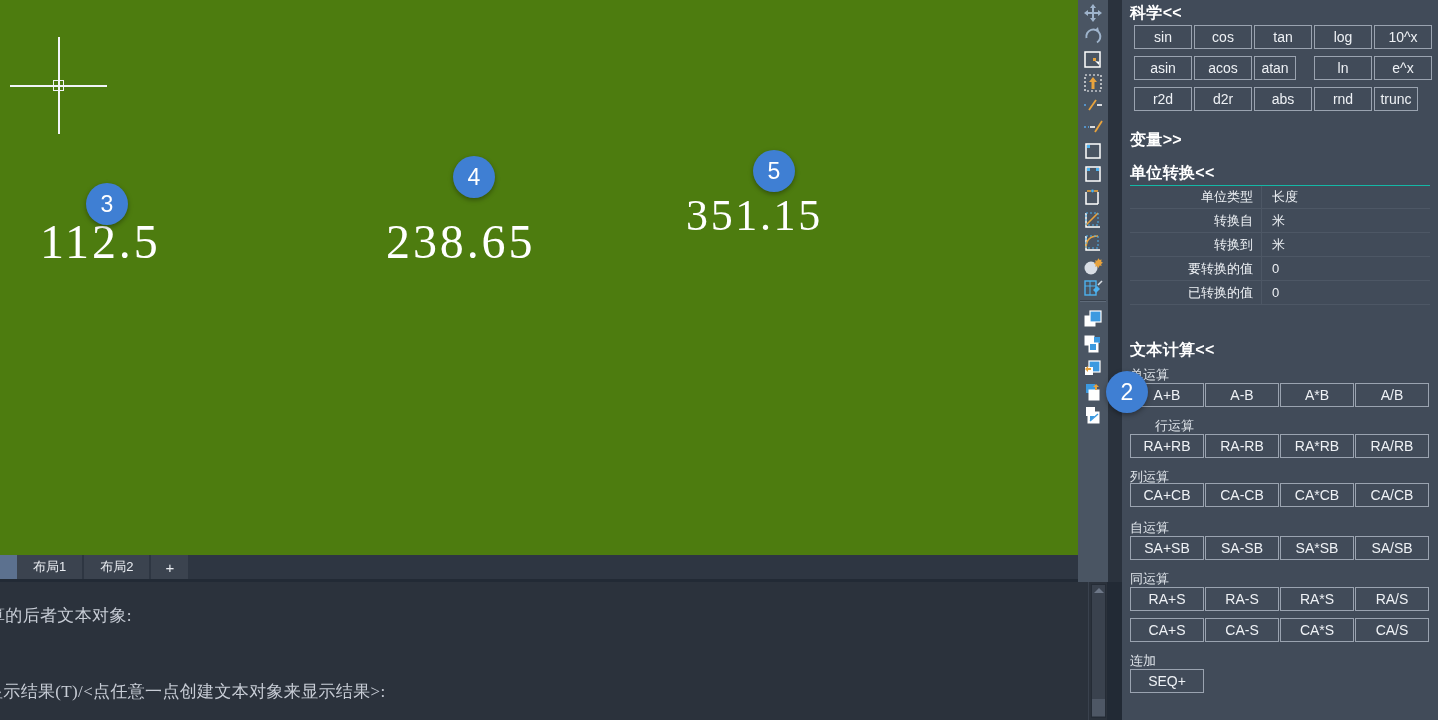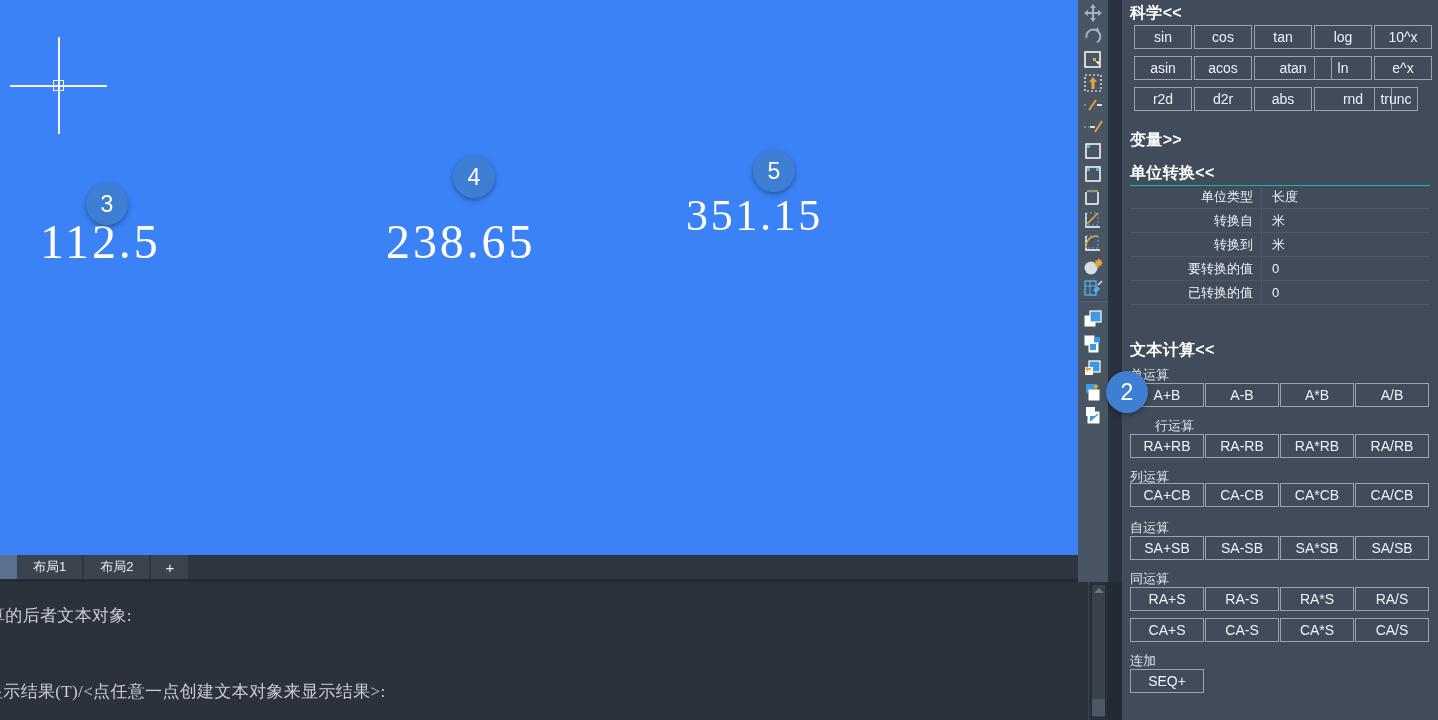--- a/index.html
+++ b/index.html
@@ -8,21 +8,21 @@
     background: #222a35;
     font-family: "Liberation Sans", sans-serif;
     overflow: hidden;
   }
   #app { position: relative; width: 1438px; height: 720px; }
 
   
   .canvas {
     position: absolute; left: 0; top: 0;
     width: 1172px; height: 555px;
-    background: #3b82f6;
+    background: #4d7c0f;
     overflow: hidden;
   }
   .crosshair-v, .crosshair-h { position: absolute; background: #f2f4f7; }
   .crosshair-v { left: 58px; top: 37px; width: 1.6px; height: 97px; }
   .crosshair-h { left: 10px; top: 85px; width: 97px; height: 1.6px; }
   .pickbox {
     position: absolute; left: 53px; top: 80px;
     width: 11px; height: 11px;
     border: 1.5px solid #f2f4f7; background: transparent;
   }
@@ -378,28 +378,28 @@
     <div class="sec-head abs" style="left:8px; top:3px;">科学&lt;&lt;</div>
 
     <div class="btn" style="left:12px;  top:25px; width:58px;">sin</div>
     <div class="btn" style="left:72px;  top:25px; width:58px;">cos</div>
     <div class="btn" style="left:132px; top:25px; width:58px;">tan</div>
     <div class="btn" style="left:192px; top:25px; width:58px;">log</div>
     <div class="btn" style="left:252px; top:25px; width:58px;">10^x</div>
 
     <div class="btn" style="left:12px;  top:56px; width:58px;">asin</div>
     <div class="btn" style="left:72px;  top:56px; width:58px;">acos</div>
-    <div class="btn" style="left:132px; top:56px; width:78px;">atan</div>
+    <div class="btn" style="left:132px; top:56px; width:42px;">atan</div>
     <div class="btn" style="left:192px; top:56px; width:58px;">ln</div>
     <div class="btn" style="left:252px; top:56px; width:58px;">e^x</div>
 
     <div class="btn" style="left:12px;  top:87px; width:58px;">r2d</div>
     <div class="btn" style="left:72px;  top:87px; width:58px;">d2r</div>
     <div class="btn" style="left:132px; top:87px; width:58px;">abs</div>
-    <div class="btn" style="left:192px; top:87px; width:78px;">rnd</div>
+    <div class="btn" style="left:192px; top:87px; width:58px;">rnd</div>
     <div class="btn" style="left:252px; top:87px; width:44px;">trunc</div>
 
     <div class="sec-head abs" style="left:8px; top:130px;">变量&gt;&gt;</div>
 
     <div class="sec-head abs" style="left:8px; top:163px;">单位转换&lt;&lt;</div>
 
     <div class="utable">
       <div class="urow">
         <div class="ucell-k">单位类型</div>
         <div class="ucell-v">长度</div>

